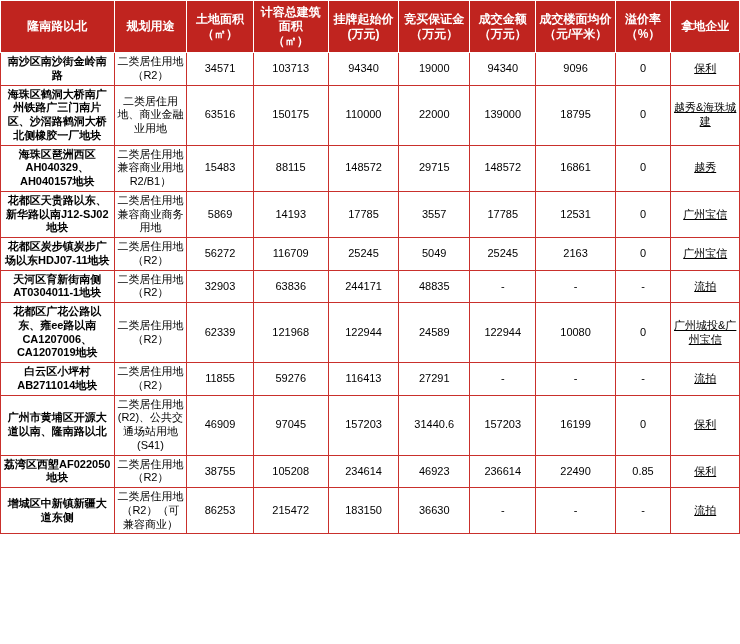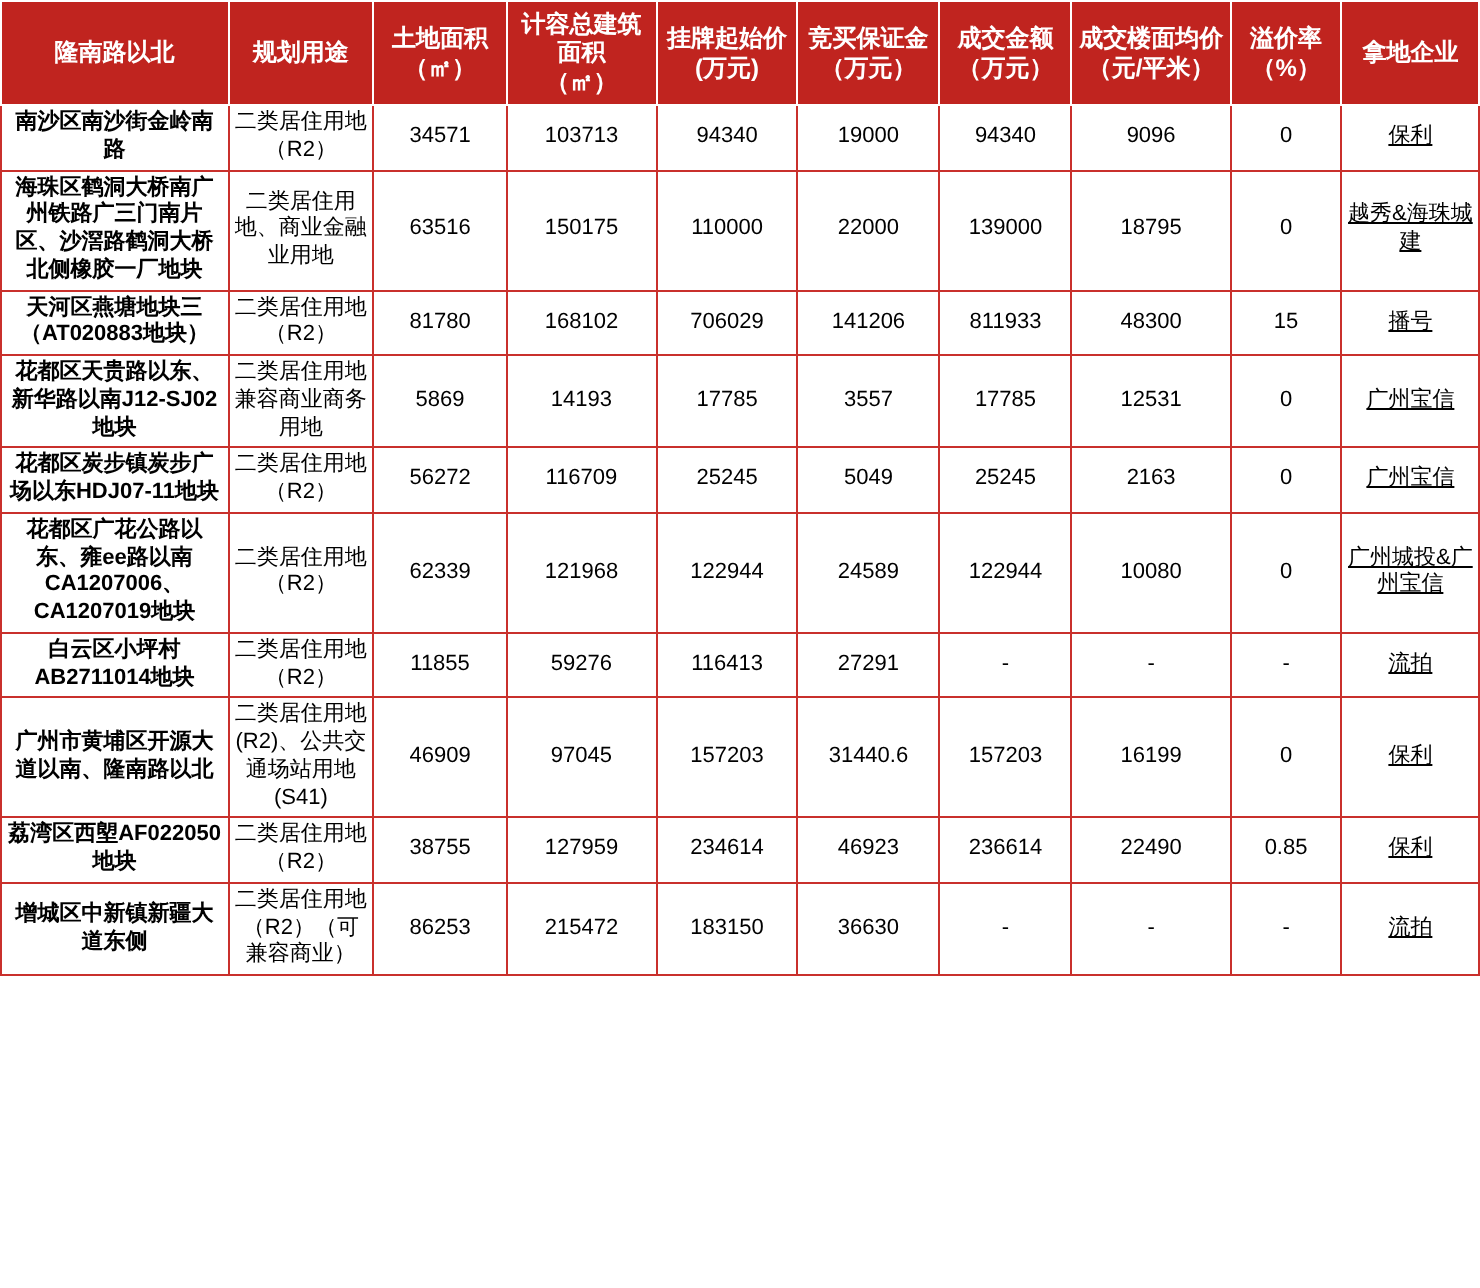--- a/index.html
+++ b/index.html
@@ -145,30 +145,30 @@
         <td>63516</td>
         <td>150175</td>
         <td>110000</td>
         <td>22000</td>
         <td>139000</td>
         <td>18795</td>
         <td>0</td>
         <td class="cell-firm">越秀&amp;海珠城建</td>
       </tr>
       <tr>
-        <td class="cell-loc">天河区燕塘地块三（AT020883地块）</td>
-        <td class="cell-use">二类居住用地（R2）</td>
-        <td>81780</td>
-        <td>168102</td>
-        <td>706029</td>
-        <td>141206</td>
-        <td>811933</td>
-        <td>48300</td>
-        <td>15</td>
-        <td class="cell-firm">播号</td>
+        <td class="cell-loc">海珠区琶洲西区AH040329、AH040157地块</td>
+        <td class="cell-use">二类居住用地兼容商业用地R2/B1）</td>
+        <td>15483</td>
+        <td>88115</td>
+        <td>148572</td>
+        <td>29715</td>
+        <td>148572</td>
+        <td>16861</td>
+        <td>0</td>
+        <td class="cell-firm">越秀</td>
       </tr>
       <tr>
         <td class="cell-loc">花都区天贵路以东、新华路以南J12-SJ02地块</td>
         <td class="cell-use">二类居住用地兼容商业商务用地</td>
         <td>5869</td>
         <td>14193</td>
         <td>17785</td>
         <td>3557</td>
         <td>17785</td>
         <td>12531</td>
@@ -181,20 +181,32 @@
         <td>56272</td>
         <td>116709</td>
         <td>25245</td>
         <td>5049</td>
         <td>25245</td>
         <td>2163</td>
         <td>0</td>
         <td class="cell-firm">广州宝信</td>
       </tr>
       <tr>
+        <td class="cell-loc">天河区育新街南侧AT0304011-1地块</td>
+        <td class="cell-use">二类居住用地（R2）</td>
+        <td>32903</td>
+        <td>63836</td>
+        <td>244171</td>
+        <td>48835</td>
+        <td>-</td>
+        <td>-</td>
+        <td>-</td>
+        <td class="cell-firm failed">流拍</td>
+      </tr>
+      <tr>
         <td class="cell-loc">花都区广花公路以东、雍ее路以南CA1207006、CA1207019地块</td>
         <td class="cell-use">二类居住用地（R2）</td>
         <td>62339</td>
         <td>121968</td>
         <td>122944</td>
         <td>24589</td>
         <td>122944</td>
         <td>10080</td>
         <td>0</td>
         <td class="cell-firm">广州城投&amp;广州宝信</td>
@@ -220,21 +232,21 @@
         <td>31440.6</td>
         <td>157203</td>
         <td>16199</td>
         <td>0</td>
         <td class="cell-firm">保利</td>
       </tr>
       <tr>
         <td class="cell-loc">荔湾区西塱AF022050地块</td>
         <td class="cell-use">二类居住用地（R2）</td>
         <td>38755</td>
-        <td>127959</td>
+        <td>105208</td>
         <td>234614</td>
         <td>46923</td>
         <td>236614</td>
         <td>22490</td>
         <td>0.85</td>
         <td class="cell-firm">保利</td>
       </tr>
       <tr>
         <td class="cell-loc">增城区中新镇新疆大道东侧</td>
         <td class="cell-use">二类居住用地（R2）（可兼容商业）</td>

